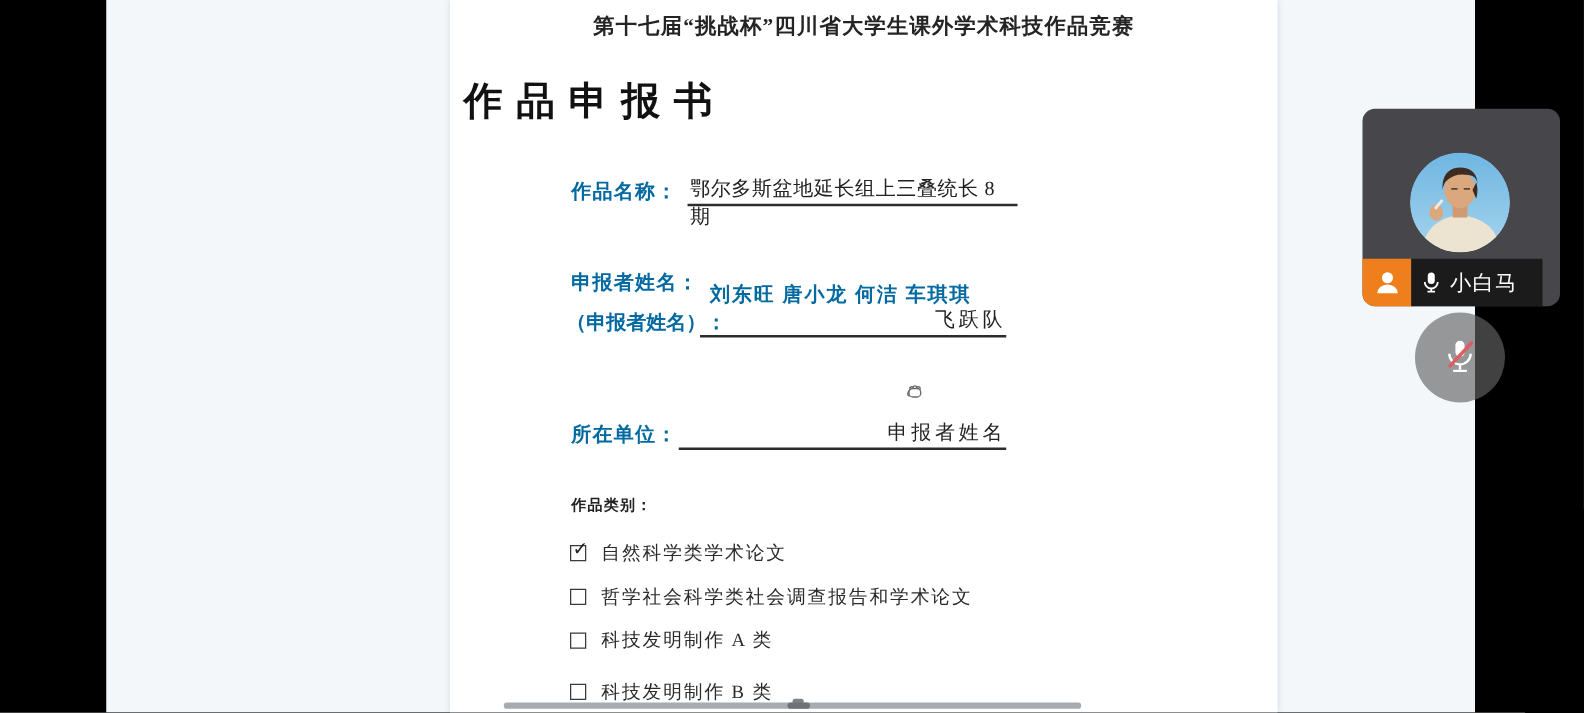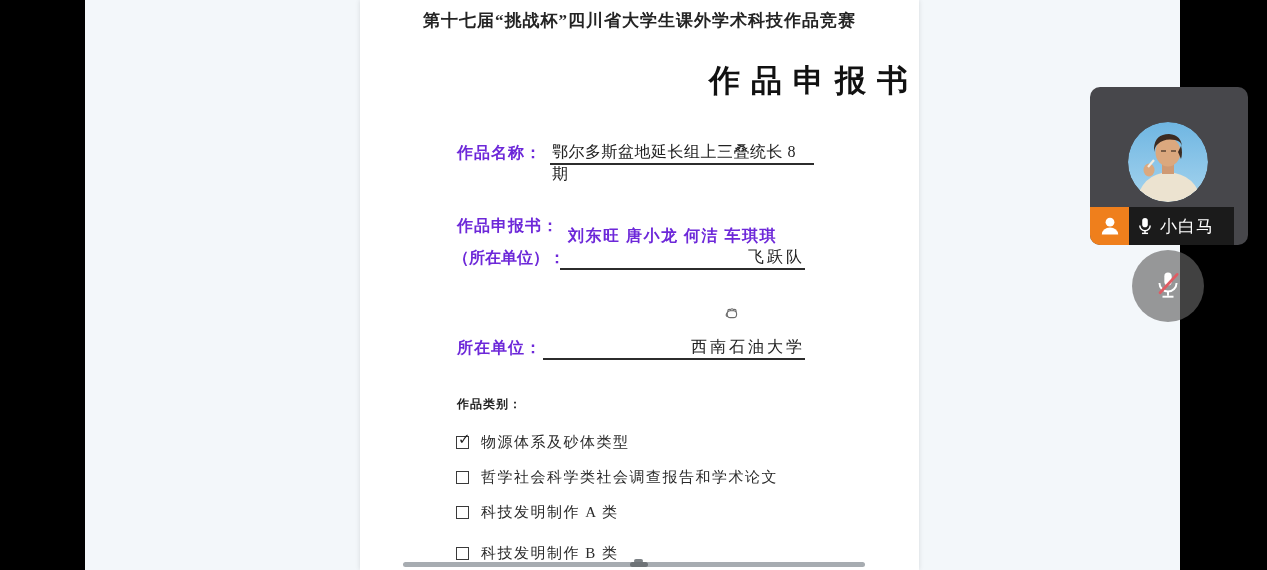--- a/index.html
+++ b/index.html
@@ -1,29 +1,29 @@
 <!DOCTYPE html>
 <html><head>
 <meta charset="utf-8">
 <style>
   * { margin:0; padding:0; box-sizing:border-box; }
   html,body { width:1267px; height:570px; overflow:hidden; background:#000; }
   body { position:relative; font-family:"Liberation Serif","DejaVu Serif",serif; }
 
   .app-bg { position:absolute; left:85px; top:0; width:1095px; height:570px; background:#f3f7fa; }
 
-  .doc-page { position:absolute; left:360px; top:0; width:559px; height:570px;
+  .doc-page { position:absolute; left:360px; top:0; width:662px; height:570px;
               background:#ffffff; box-shadow:0 0 5px rgba(0,0,0,.12); color:#1e1e1e; }
 
   .doc-header { position:absolute; top:9px; left:0; right:0; text-align:center;
                 font-size:17px; font-weight:bold; letter-spacing:1px; color:#242424; }
-  .doc-title  { position:absolute; top:60px; left:0; right:0; text-align:right;
+  .doc-title  { position:absolute; top:60px; left:0; right:0; text-align:left;
                 font-size:31px; font-weight:bold; letter-spacing:11px; text-indent:11px; color:#111; }
 
-  .f-label { position:absolute; font-size:16px; font-weight:bold; letter-spacing:1px; color:#6d28d9; }
+  .f-label { position:absolute; font-size:16px; font-weight:bold; letter-spacing:1px; color:#0369a1; }
   .uline   { position:absolute; height:24px; line-height:22px; border-bottom:2px solid #2c2c2c;
              font-size:16px; font-weight:normal; color:#222; }
   .u-left   { text-align:left; padding-left:2px; }
   .u-center { text-align:right; }
 
   .names-val { font-weight:bold; letter-spacing:1.5px; }
 
   .cat-label { position:absolute; left:97px; top:396px; font-size:12px; font-weight:bold;
                letter-spacing:1px; color:#222; }
   .opt { position:absolute; left:96px; display:flex; align-items:flex-start; }
@@ -63,36 +63,36 @@
 
 <div class="app-bg"></div>
 
 <div class="doc-page">
   <div class="doc-header">第十七届“挑战杯”四川省大学生课外学术科技作品竞赛</div>
   <div class="doc-title">作品申报书</div>
 
   <span class="f-label" style="left:97px; top:143px;">作品名称：</span>
   <span class="uline u-left" style="left:190px; top:141px; width:264px; letter-spacing:.5px;">鄂尔多斯盆地延长组上三叠统长 8 期</span>
 
-  <span class="f-label" style="left:97px; top:216px;">作品申报书：</span>
+  <span class="f-label" style="left:97px; top:216px;">申报者姓名：</span>
   <span class="f-label names-val" style="left:208px; top:226px;">刘东旺 唐小龙 何洁 车琪琪</span>
 
-  <span class="f-label" style="left:93px; top:248px; letter-spacing:0;">（所在单位）：</span>
+  <span class="f-label" style="left:93px; top:248px; letter-spacing:0;">（申报者姓名）：</span>
   <span class="uline u-center" style="left:200px; top:246px; width:245px; letter-spacing:3px;">飞跃队</span>
 
   <span class="f-label" style="left:97px; top:338px;">所在单位：</span>
-  <span class="uline u-center" style="left:183px; top:336px; width:262px; letter-spacing:3px;">西南石油大学</span>
+  <span class="uline u-center" style="left:183px; top:336px; width:262px; letter-spacing:3px;">申报者姓名</span>
 
   <span class="cat-label">作品类别：</span>
 
   <div class="opt" style="top:433px;">
     <span class="cbox">
         <span class="mark">✓</span>
       </span>
-    <span class="otext">物源体系及砂体类型</span>
+    <span class="otext">自然科学类学术论文</span>
   </div>
   <div class="opt" style="top:503px;">
     <span class="cbox"></span>
     <span class="otext">科技发明制作 A 类</span>
   </div>
   <div class="opt" style="top:468px;">
     <span class="cbox"></span>
     <span class="otext">哲学社会科学类社会调查报告和学术论文</span>
   </div>
   <div class="opt" style="top:544px;">

